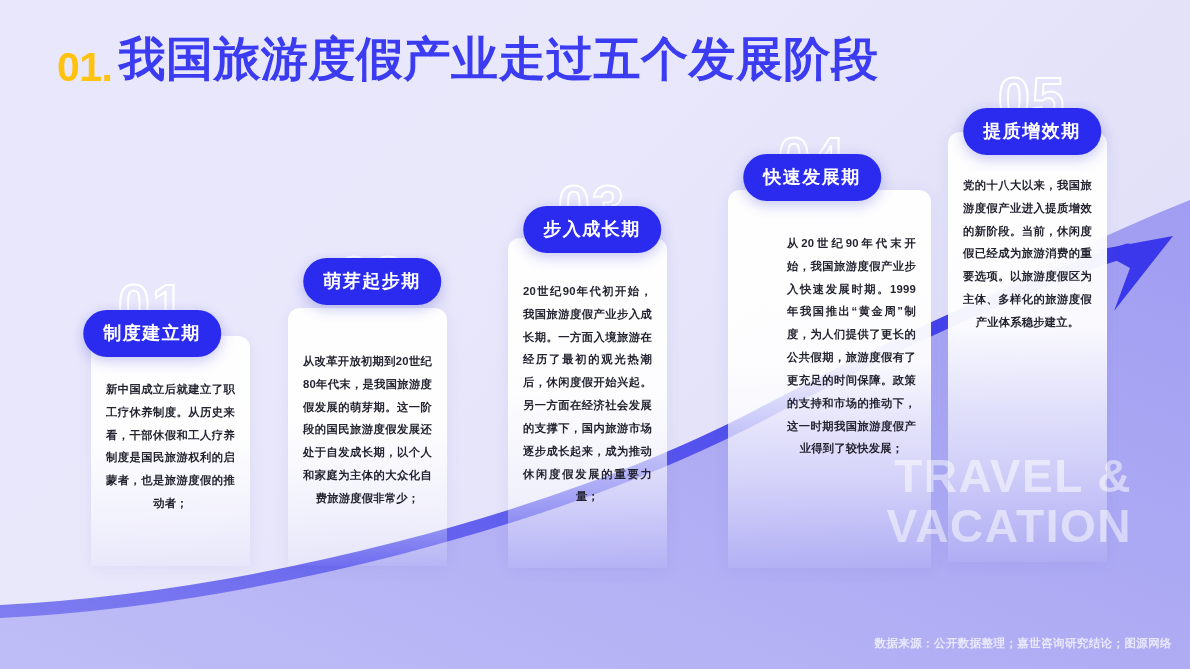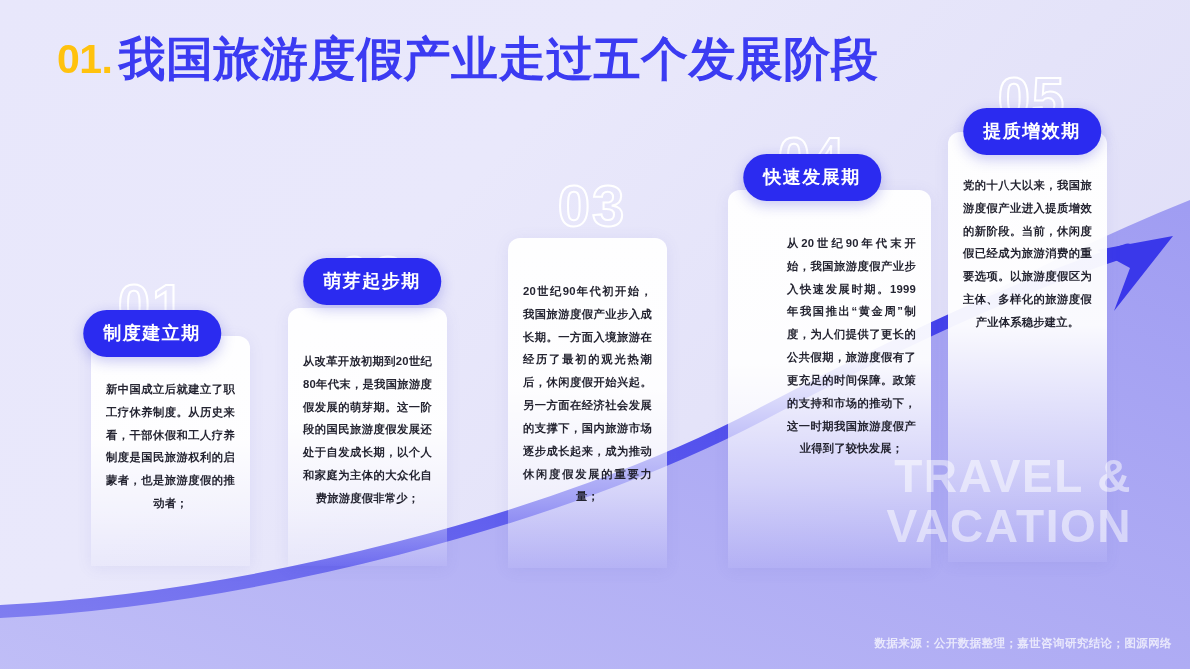--- a/index.html
+++ b/index.html
@@ -45,21 +45,21 @@
     white-space: pre-line;
     pointer-events: none;
   }
 
   
   #title-row {
     position: absolute;
     left: 57px;
     top: 28px;
     display: flex;
-    align-items: center;
+    align-items: flex-end;
     gap: 6px;
     white-space: nowrap;
   }
   #title-index {
     font-size: 41px;
     font-weight: 800;
     color: #FFC20E;
     letter-spacing: -0.5px;
   }
   #title-text {
@@ -183,20 +183,21 @@
   <div class="card" style="left:288px; top:308px; height:258px;">
     <div class="card-body" style="padding-top:42px;">从改革开放初期到20世纪80年代末，是我国旅游度假发展的萌芽期。这一阶段的国民旅游度假发展还处于自发成长期，以个人和家庭为主体的大众化自费旅游度假非常少；</div>
   </div>
   <div class="card-number" style="left:372px; top:243px;">02</div>
   <div class="card-badge" style="left:372px; top:258px;">萌芽起步期</div>
 
   <div class="card" style="left:508px; top:238px; height:330px;">
     <div class="card-body" style="padding-top:42px;">20世纪90年代初开始，我国旅游度假产业步入成长期。一方面入境旅游在经历了最初的观光热潮后，休闲度假开始兴起。另一方面在经济社会发展的支撑下，国内旅游市场逐步成长起来，成为推动休闲度假发展的重要力量；</div>
   </div>
   <div class="card-number" style="left:592px; top:172px;">03</div>
+  <div class="card-badge" style="left:592px; top:206px;">步入成长期</div>
 
   <div class="card" style="left:728px; top:190px; height:378px;padding-left:44px;">
     <div class="card-body" style="padding-top:42px;">从20世纪90年代末开始，我国旅游度假产业步入快速发展时期。1999年我国推出“黄金周”制度，为人们提供了更长的公共假期，旅游度假有了更充足的时间保障。政策的支持和市场的推动下，这一时期我国旅游度假产业得到了较快发展；</div>
   </div>
   <div class="card-number" style="left:812px; top:124px;">04</div>
   <div class="card-badge" style="left:812px; top:154px;">快速发展期</div>
 
   <div class="card" style="left:948px; top:132px; height:430px;">
     <div class="card-body" style="padding-top:42px;">党的十八大以来，我国旅游度假产业进入提质增效的新阶段。当前，休闲度假已经成为旅游消费的重要选项。以旅游度假区为主体、多样化的旅游度假产业体系稳步建立。</div>
   </div>

